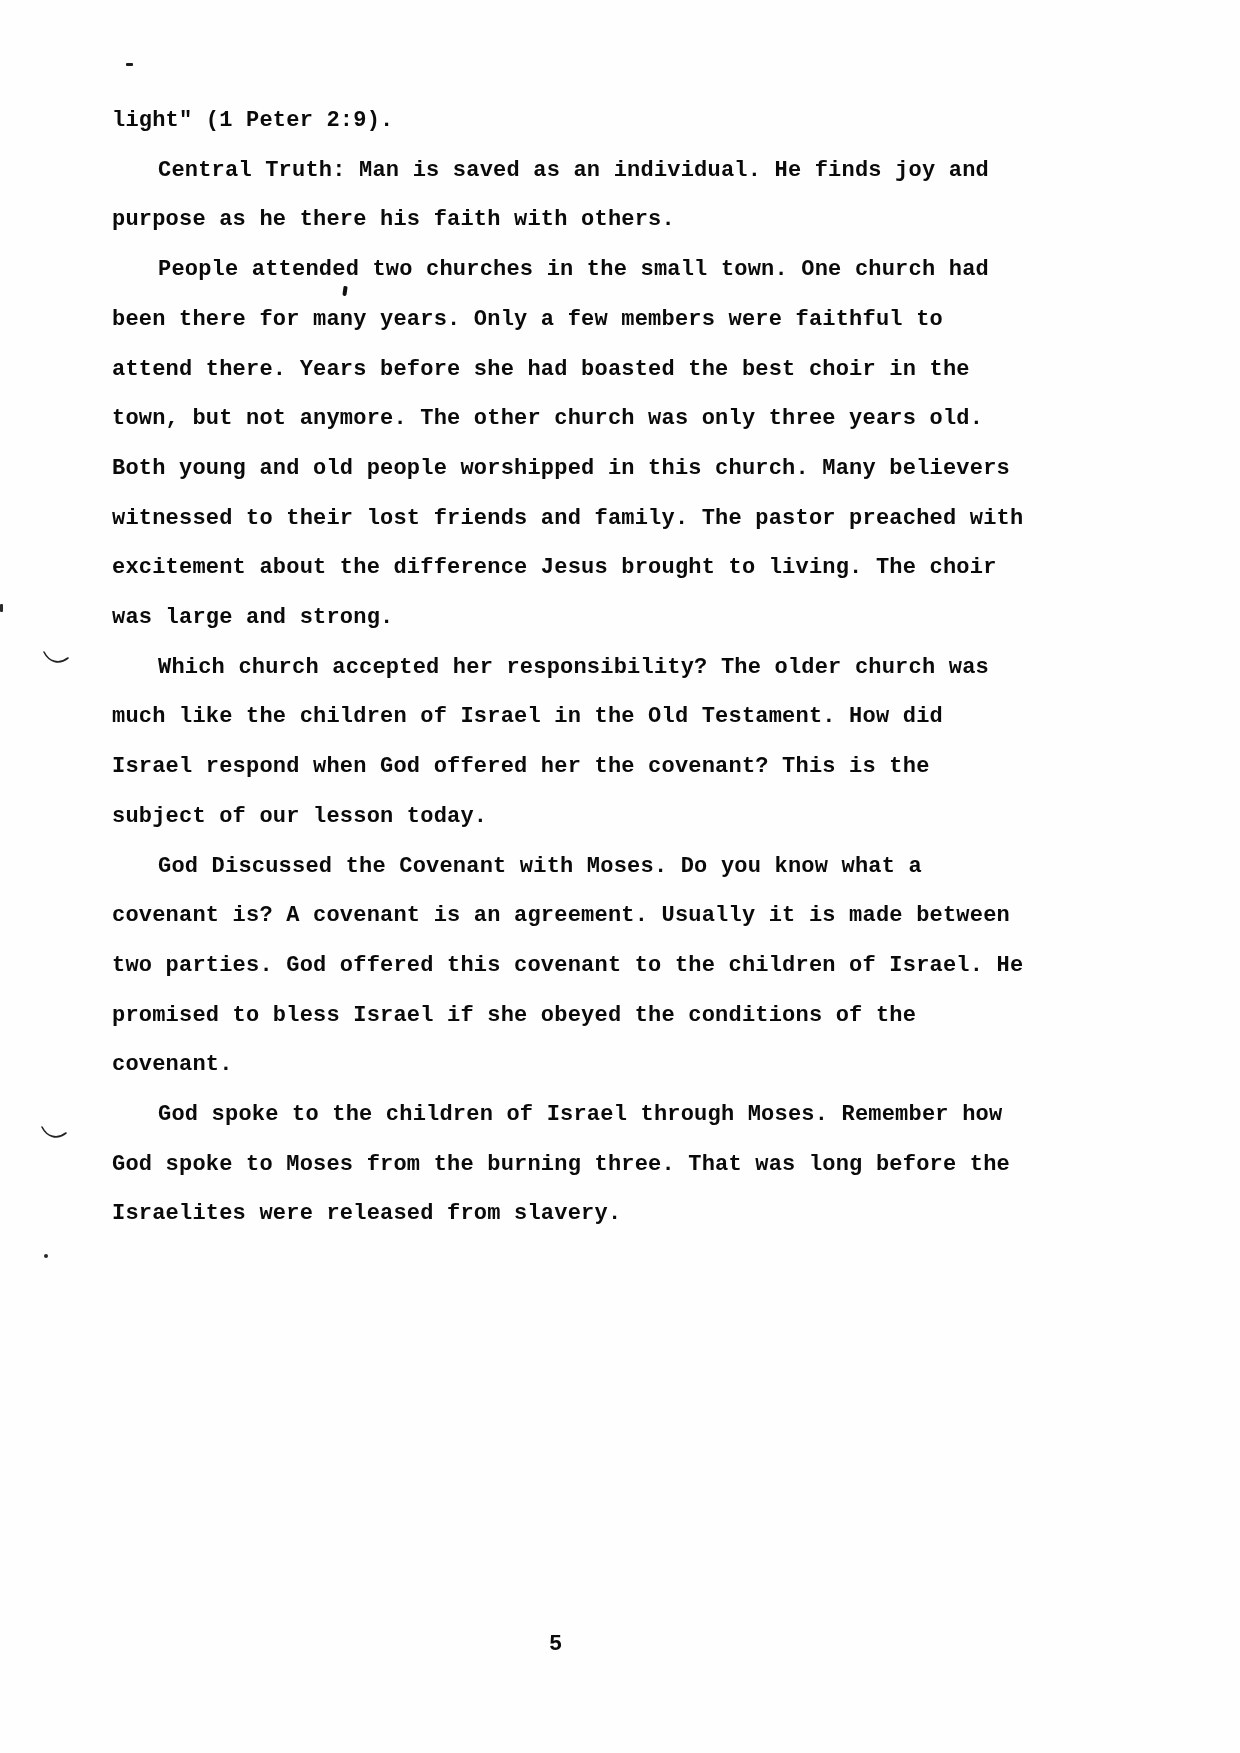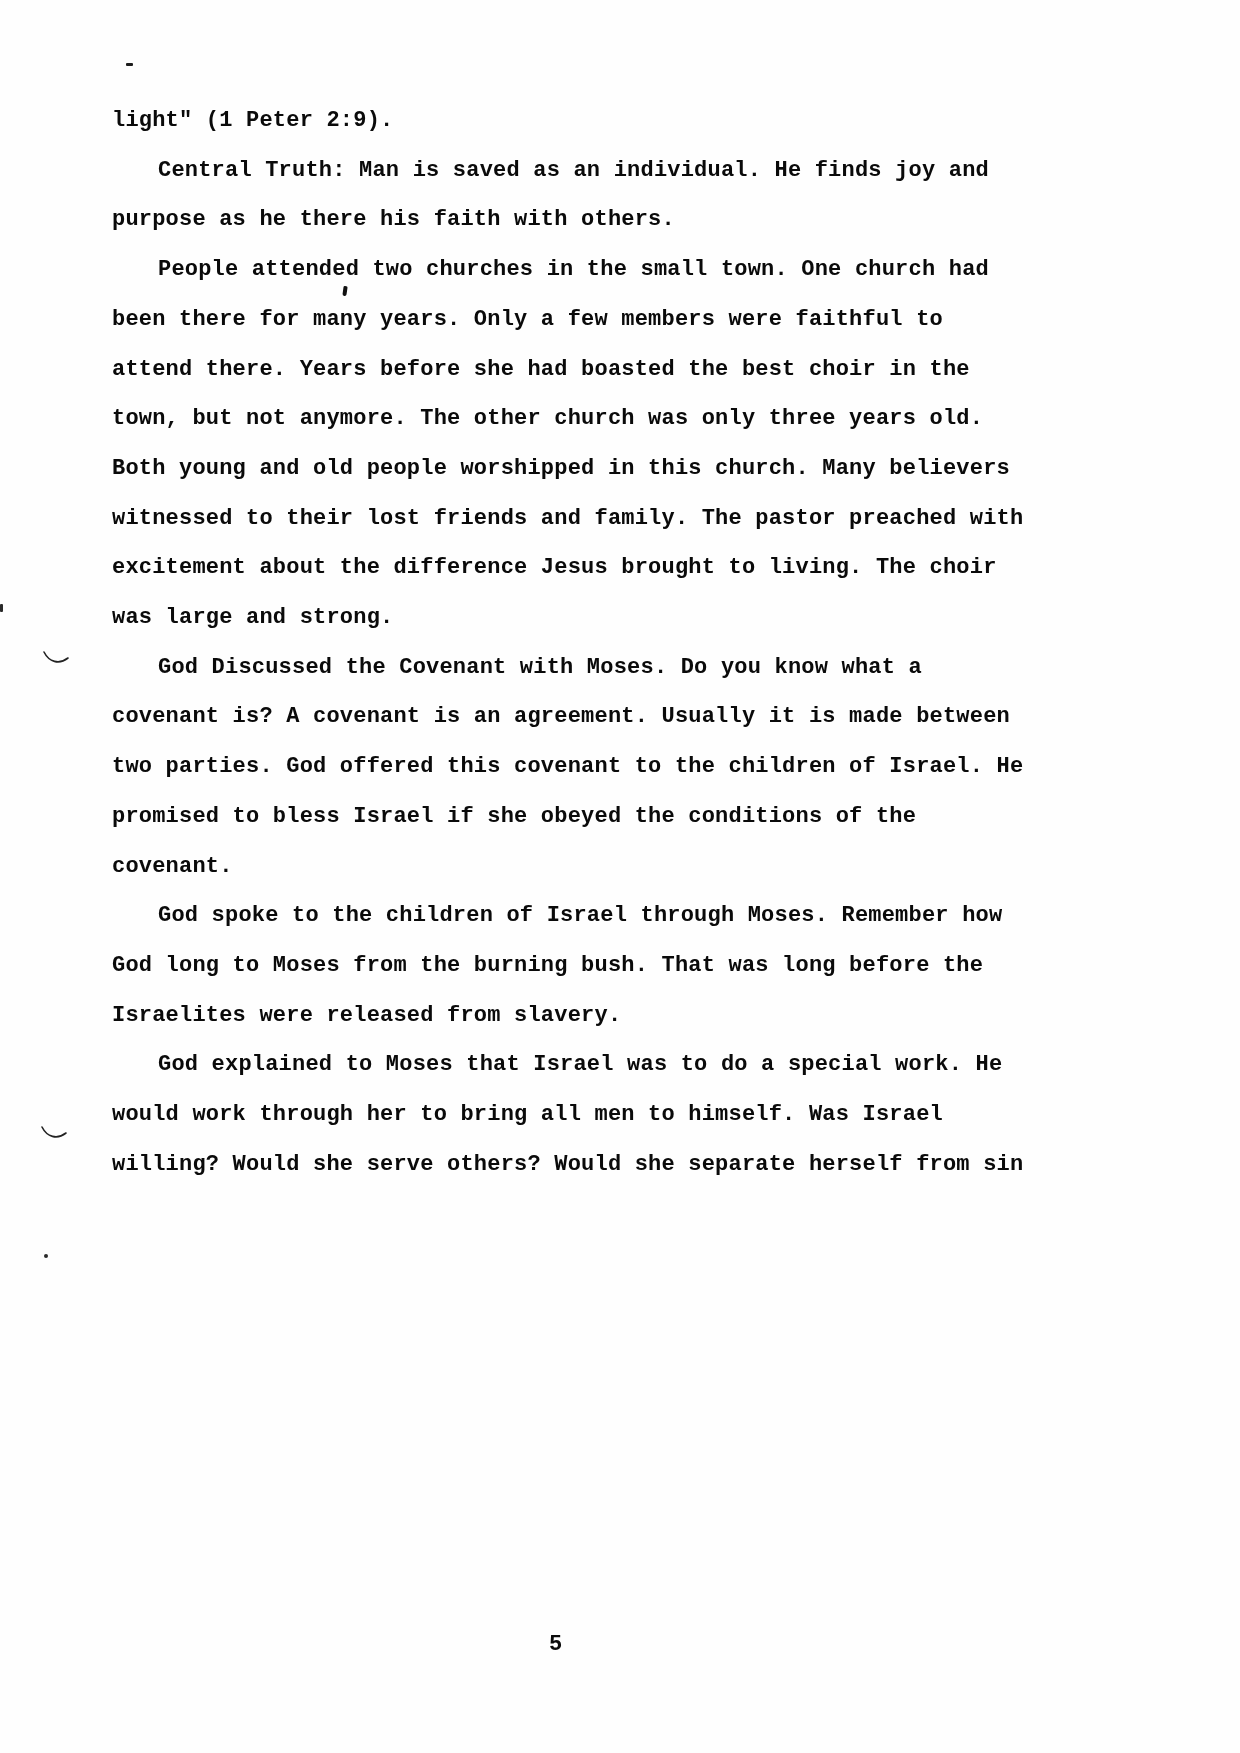--- a/index.html
+++ b/index.html
@@ -88,31 +88,32 @@
       <div class="para indent">Central Truth: Man is saved as an individual. He finds joy and
 purpose as he there his faith with others.</div>
       <div class="para indent">People attended two churches in the small town. One church had
 been there for many years. Only a few members were faithful to
 attend there. Years before she had boasted the best choir in the
 town, but not anymore. The other church was only three years old.
 Both young and old people worshipped in this church. Many believers
 witnessed to their lost friends and family. The pastor preached with
 excitement about the difference Jesus brought to living. The choir
 was large and strong.</div>
+      <div class="para indent">Which church accepted her responsibility? The older church was
+much like the children of Israel in the Old Testament. How did
+Israel respond when God offered her the covenant? This is the
+subject of our lesson today.</div>
       <div class="para indent">God Discussed the Covenant with Moses. Do you know what a
 covenant is? A covenant is an agreement. Usually it is made between
 two parties. God offered this covenant to the children of Israel. He
 promised to bless Israel if she obeyed the conditions of the
 covenant.</div>
       <div class="para indent">God spoke to the children of Israel through Moses. Remember how
-God long to Moses from the burning bush. That was long before the
+God spoke to Moses from the burning three. That was long before the
 Israelites were released from slavery.</div>
-      <div class="para indent">God explained to Moses that Israel was to do a special work. He
-would work through her to bring all men to himself. Was Israel
-willing? Would she serve others? Would she separate herself from sin</div>
     </section>
   <div class="page-number">5</div>
   <div id="marks-layer">
       <span class="mark mark-dash" style="left: 126px; top: 63px;"></span>
       <span class="mark mark-speck" style="left: 0px; top: 604px;"></span>
       <span class="mark mark-curve" style="left: 42px; top: 649px;">
         <svg width="28" height="18" viewBox="0 0 28 18">
           <path d="M2,3 C7,13 17,16 26,9" fill="none" stroke="#222222" stroke-width="1.6" stroke-linecap="round"></path>
         </svg>
       </span>

